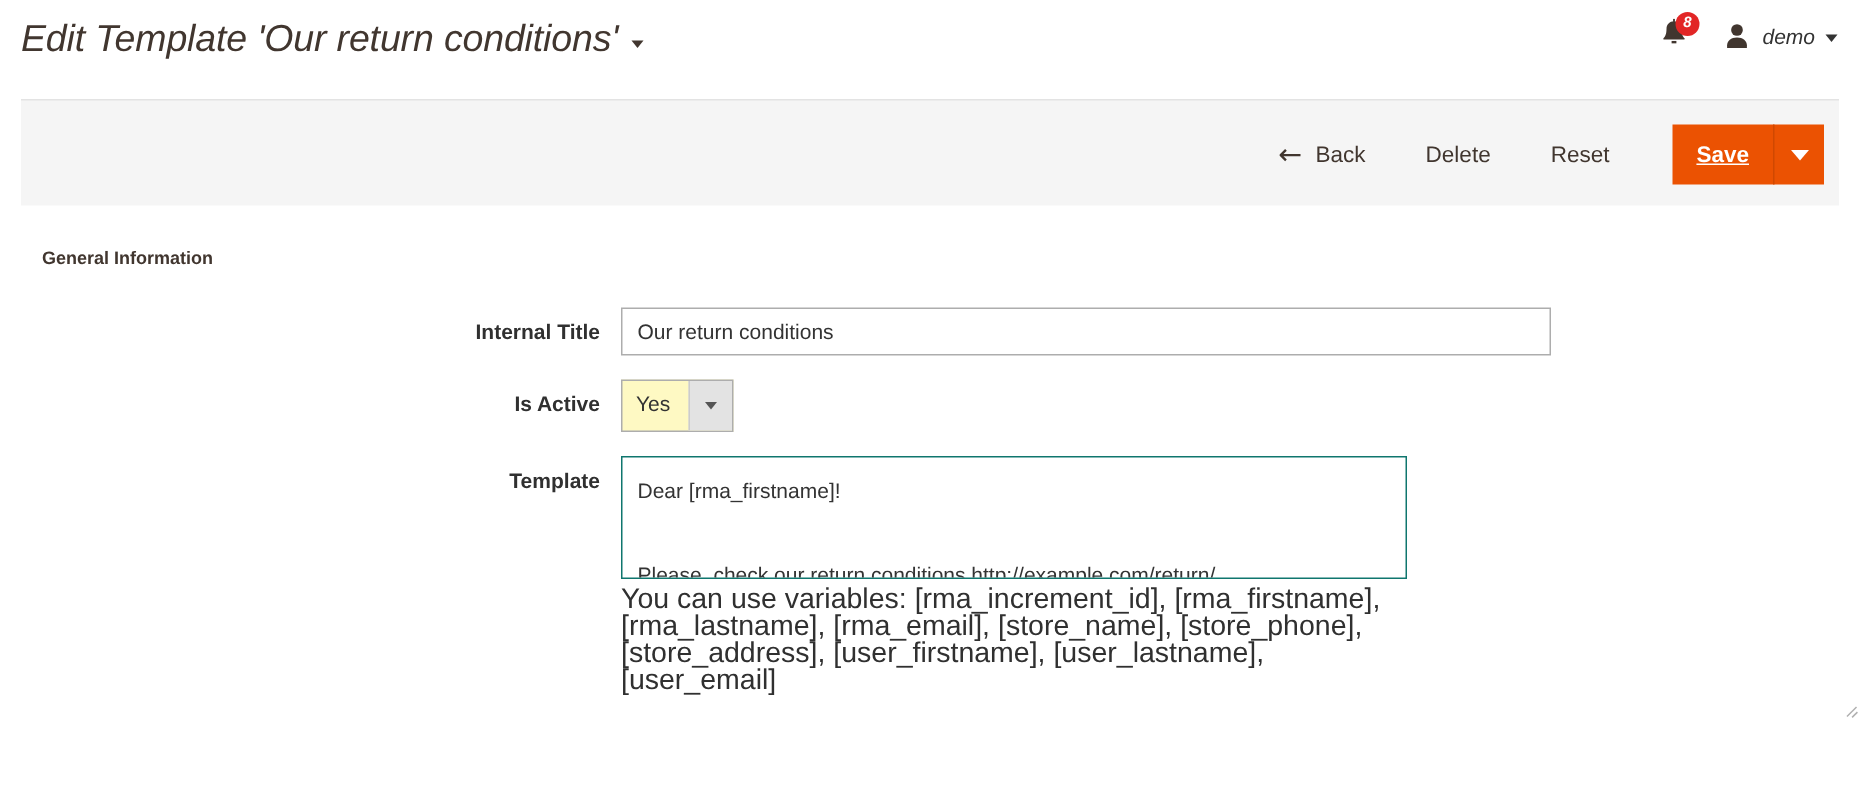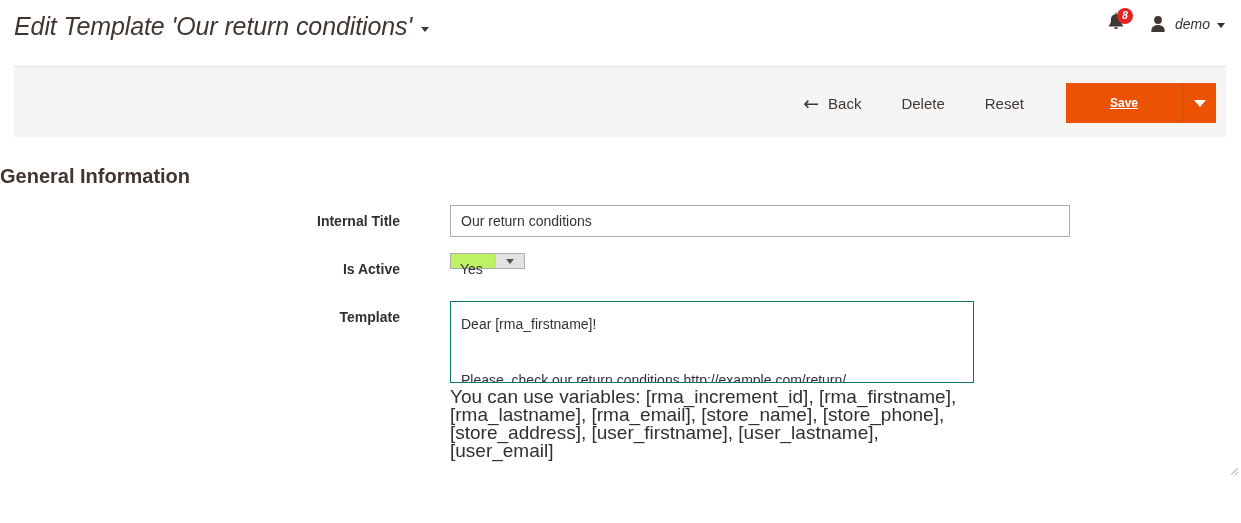--- a/index.html
+++ b/index.html
@@ -148,23 +148,23 @@
     display: flex;
     align-items: stretch;
     margin-left: 22px;
     height: 40px;
   }
   .save-btn {
     background: #eb5202;
     border: none;
     color: #ffffff;
     font-family: "Liberation Sans", sans-serif;
-    font-size: 12px;
+    font-size: 15px;
     font-weight: 700;
-    padding: 0 44px;
+    padding: 0 16px;
     cursor: pointer;
     white-space: nowrap;
     text-decoration: underline;
   }
   .save-split {
     width: 34px;
     background: #eb5202;
     border: none;
     border-left: 1px solid #d04801;
     cursor: pointer;
@@ -177,38 +177,37 @@
     height: 0;
     border-left: 6px solid transparent;
     border-right: 6px solid transparent;
     border-top: 7px solid #ffffff;
     display: block;
   }
 
   
   .section-title {
     position: absolute;
-    left: 0;
+    left: 28px;
     top: 165px;
-    font-size: 20px;
+    font-size: 12px;
     font-weight: 600;
     color: #41362f;
   }
 
   .form {
     position: absolute;
     left: 0;
     top: 205px;
     width: 1241px;
   }
   .field {
     display: flex;
     align-items: flex-start;
     margin-bottom: 16px;
-    gap: 36px;
   }
   .field-label {
     width: 414px;
     text-align: right;
     padding-right: 14px;
     box-sizing: border-box;
     font-size: 14px;
     font-weight: 600;
     color: #303030;
     line-height: 32px;
@@ -232,23 +231,23 @@
     font-family: "Liberation Sans", sans-serif;
     font-size: 14px;
     color: #333333;
     padding: 0 10px;
   }
 
   .select-wrap {
     display: inline-flex;
     align-items: stretch;
     width: 75px;
-    height: 16px;
+    height: 35px;
     border: 1px solid #adadad;
-    background: #bef264;
+    background: #fef9c3;
     box-sizing: border-box;
     cursor: pointer;
   }
   .select-value {
     flex: 1;
     font-size: 14px;
     color: #333333;
     line-height: 30px;
     padding-left: 9px;
   }

